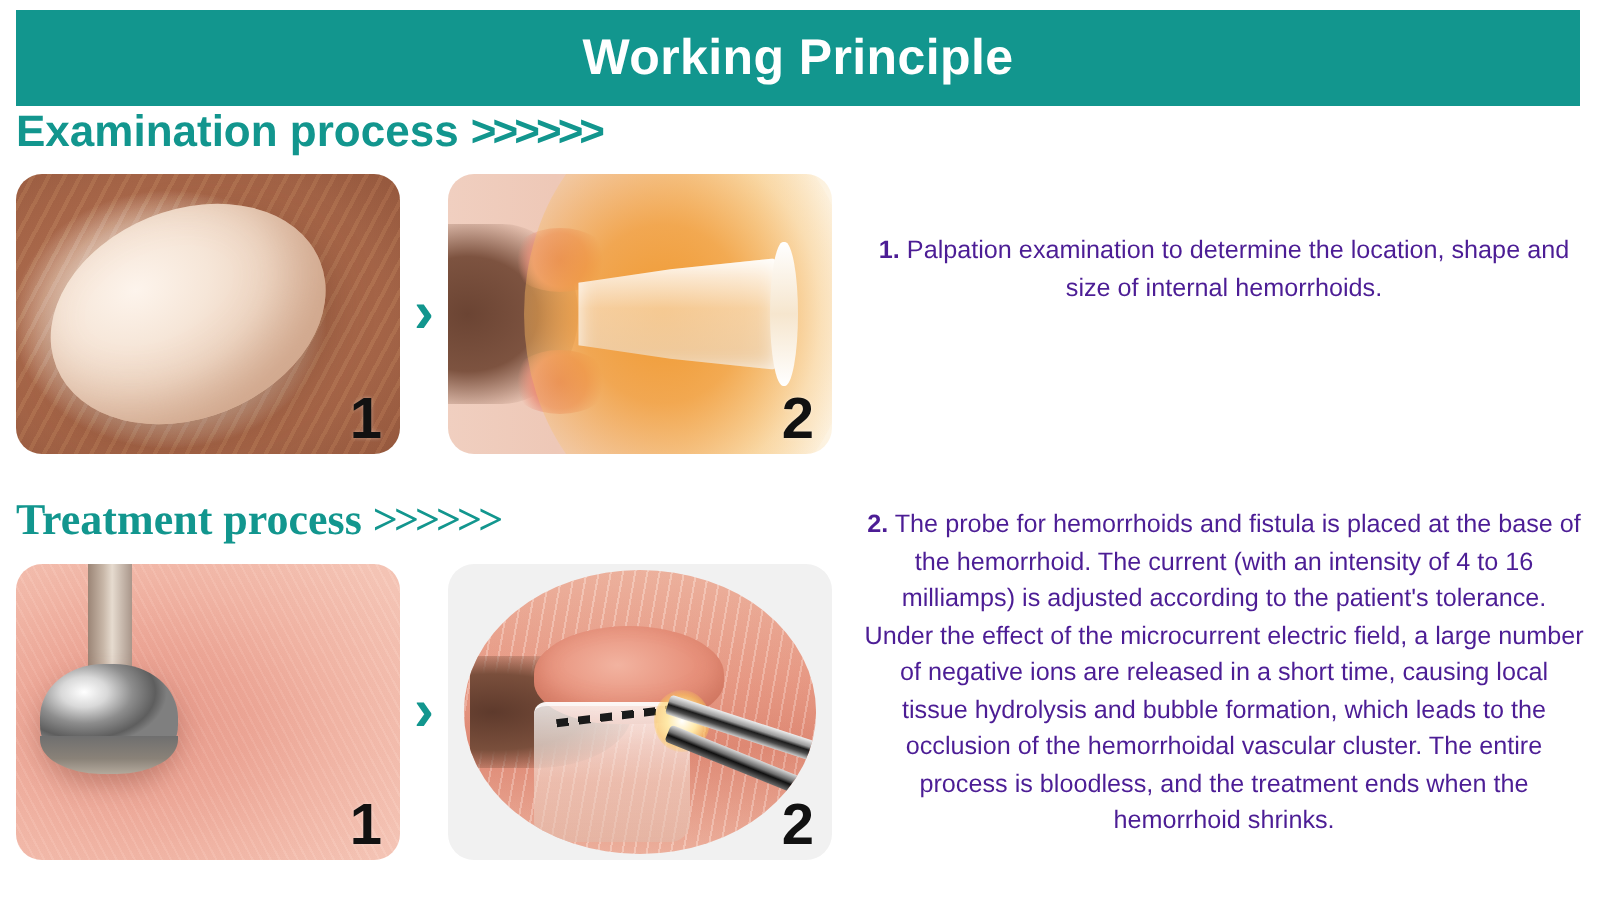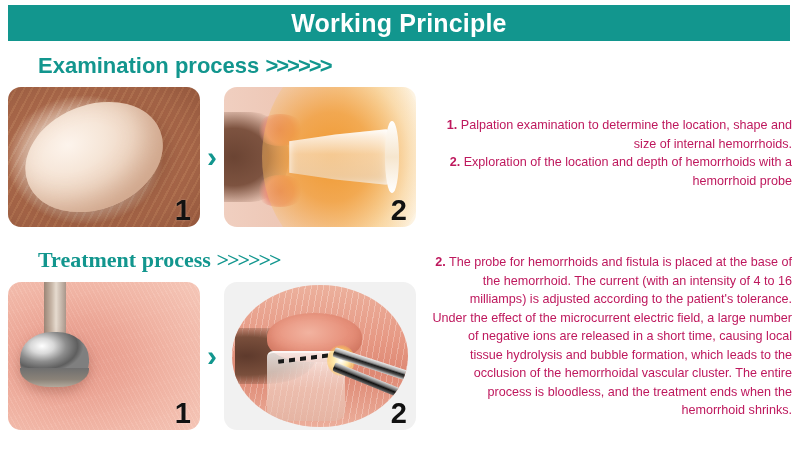--- a/index.html
+++ b/index.html
@@ -15,21 +15,21 @@
     font-family: "Liberation Sans", sans-serif;
     position: relative;
   }
 
   
   .header-bar {
     position: absolute;
     left: 8px;
     top: 5px;
     width: 782px;
-    height: 36px;
+    height: 48px;
     background: #12968e;
     display: flex;
     align-items: center;
     justify-content: center;
   }
   .header-title {
     color: #ffffff;
     font-size: 25px;
     font-weight: bold;
     letter-spacing: 0.2px;
@@ -37,21 +37,20 @@
   }
 
   
   .section-heading {
     position: absolute;
     font-size: 22px;
     font-weight: bold;
     color: #12968e;
     white-space: nowrap;
     line-height: 1;
-    margin-left: 30px;
   }
   .section-heading .chevrons {
     letter-spacing: -2px;
     font-weight: bold;
   }
   #heading-exam { left: 8px; top: 55px; }
   #heading-treat { left: 8px; top: 249px; font-family: Liberation Serif, serif; }
 
   
   .row { position: absolute; }
@@ -283,24 +282,24 @@
     transform: rotate(22deg);
     transform-origin: left center;
     background: linear-gradient(180deg, #d9d9d9 0%, #6d6d6d 40%, #101010 60%, #6a6a6a 100%);
     border-radius: 2px;
     z-index: 7;
   }
 
   
   .copy {
     position: absolute;
-    color: #be185d;
+    color: #4c1d95;
     font-size: 12.6px;
     line-height: 1.47;
-    text-align: right;
+    text-align: center;
   }
   #copy-exam  { left: 432px; top: 116px; width: 360px; }
   #copy-treat { left: 432px; top: 253px; width: 360px; }
   .copy p { margin: 0; }
   .copy b { font-weight: bold; }
 </style>
 </head>
 <body>
 
 <div class="header-bar">
@@ -330,21 +329,20 @@
       <div class="glow"></div>
       <div class="scope"></div>
       <div class="scope-lip"></div>
     </div>
     <div class="panel-number">2</div>
   </div>
 </div>
 
 <div class="copy" id="copy-exam">
   <p><b>1.</b><span> Palpation examination to determine the location, shape and size of internal hemorrhoids.</span></p>
-  <p><b>2.</b><span> Exploration of the location and depth of hemorrhoids with a hemorrhoid probe</span></p>
 </div>
 
 <div class="section-heading" id="heading-treat">
   <span>Treatment process </span><span class="chevrons">&gt;&gt;&gt;&gt;&gt;&gt;</span>
 </div>
 
 <div class="row" id="row-treat">
 
   <div class="panel left">
     <div class="panel-art art-treat1">

